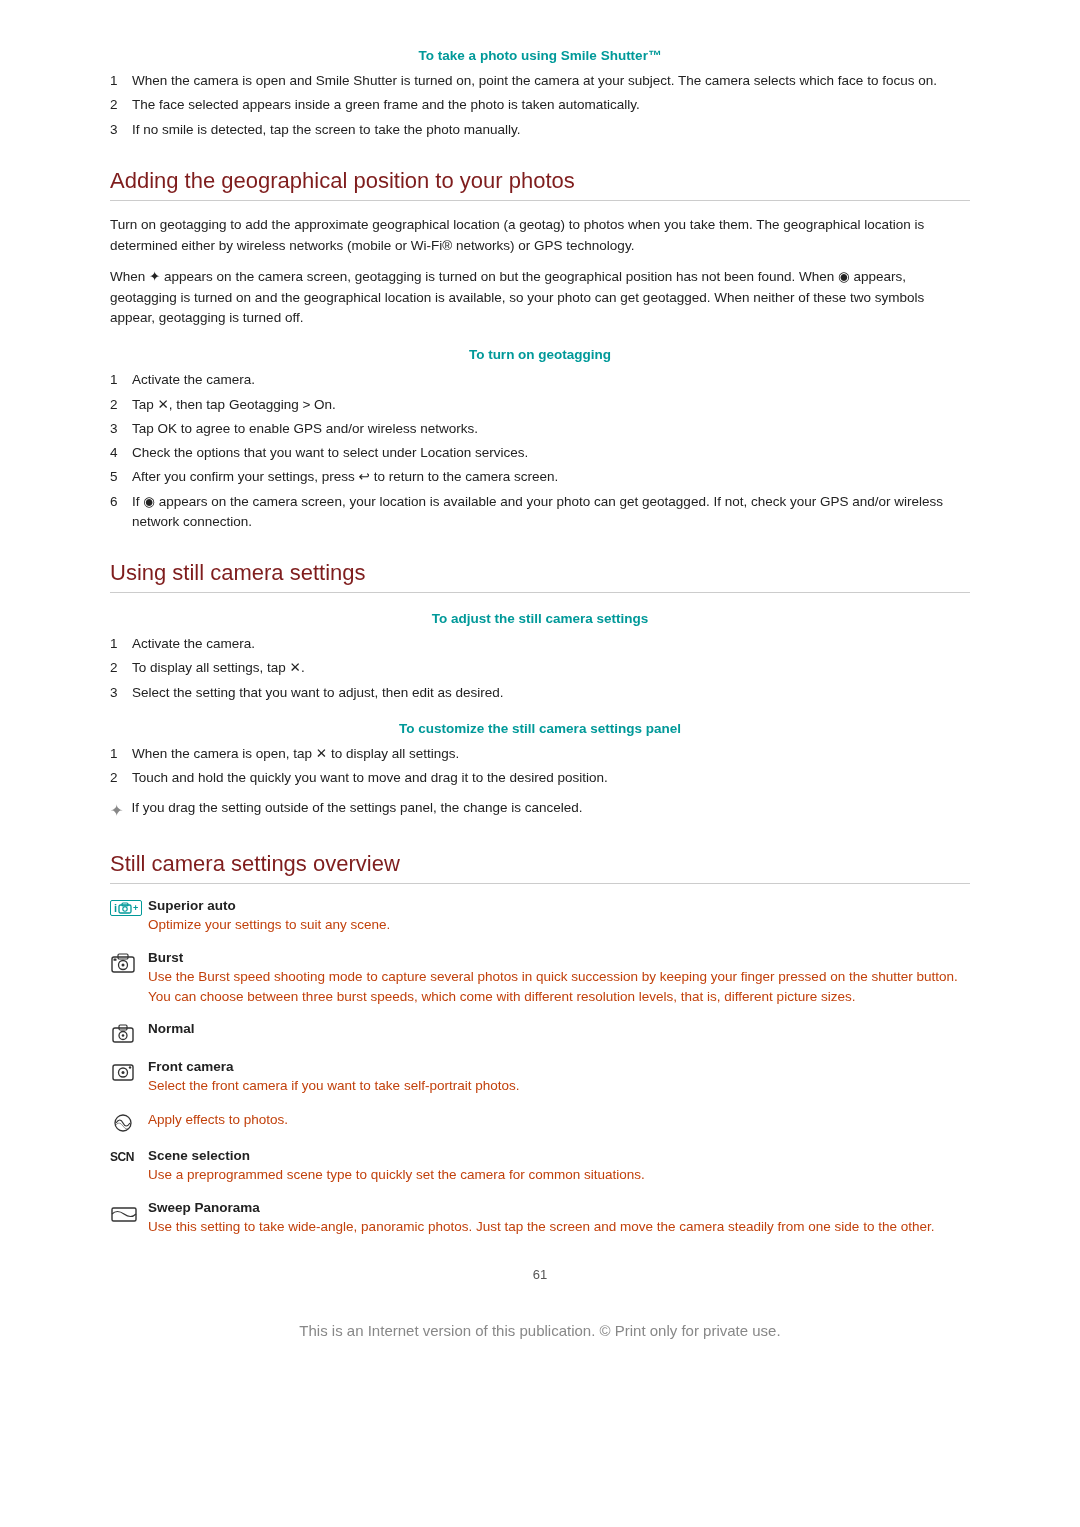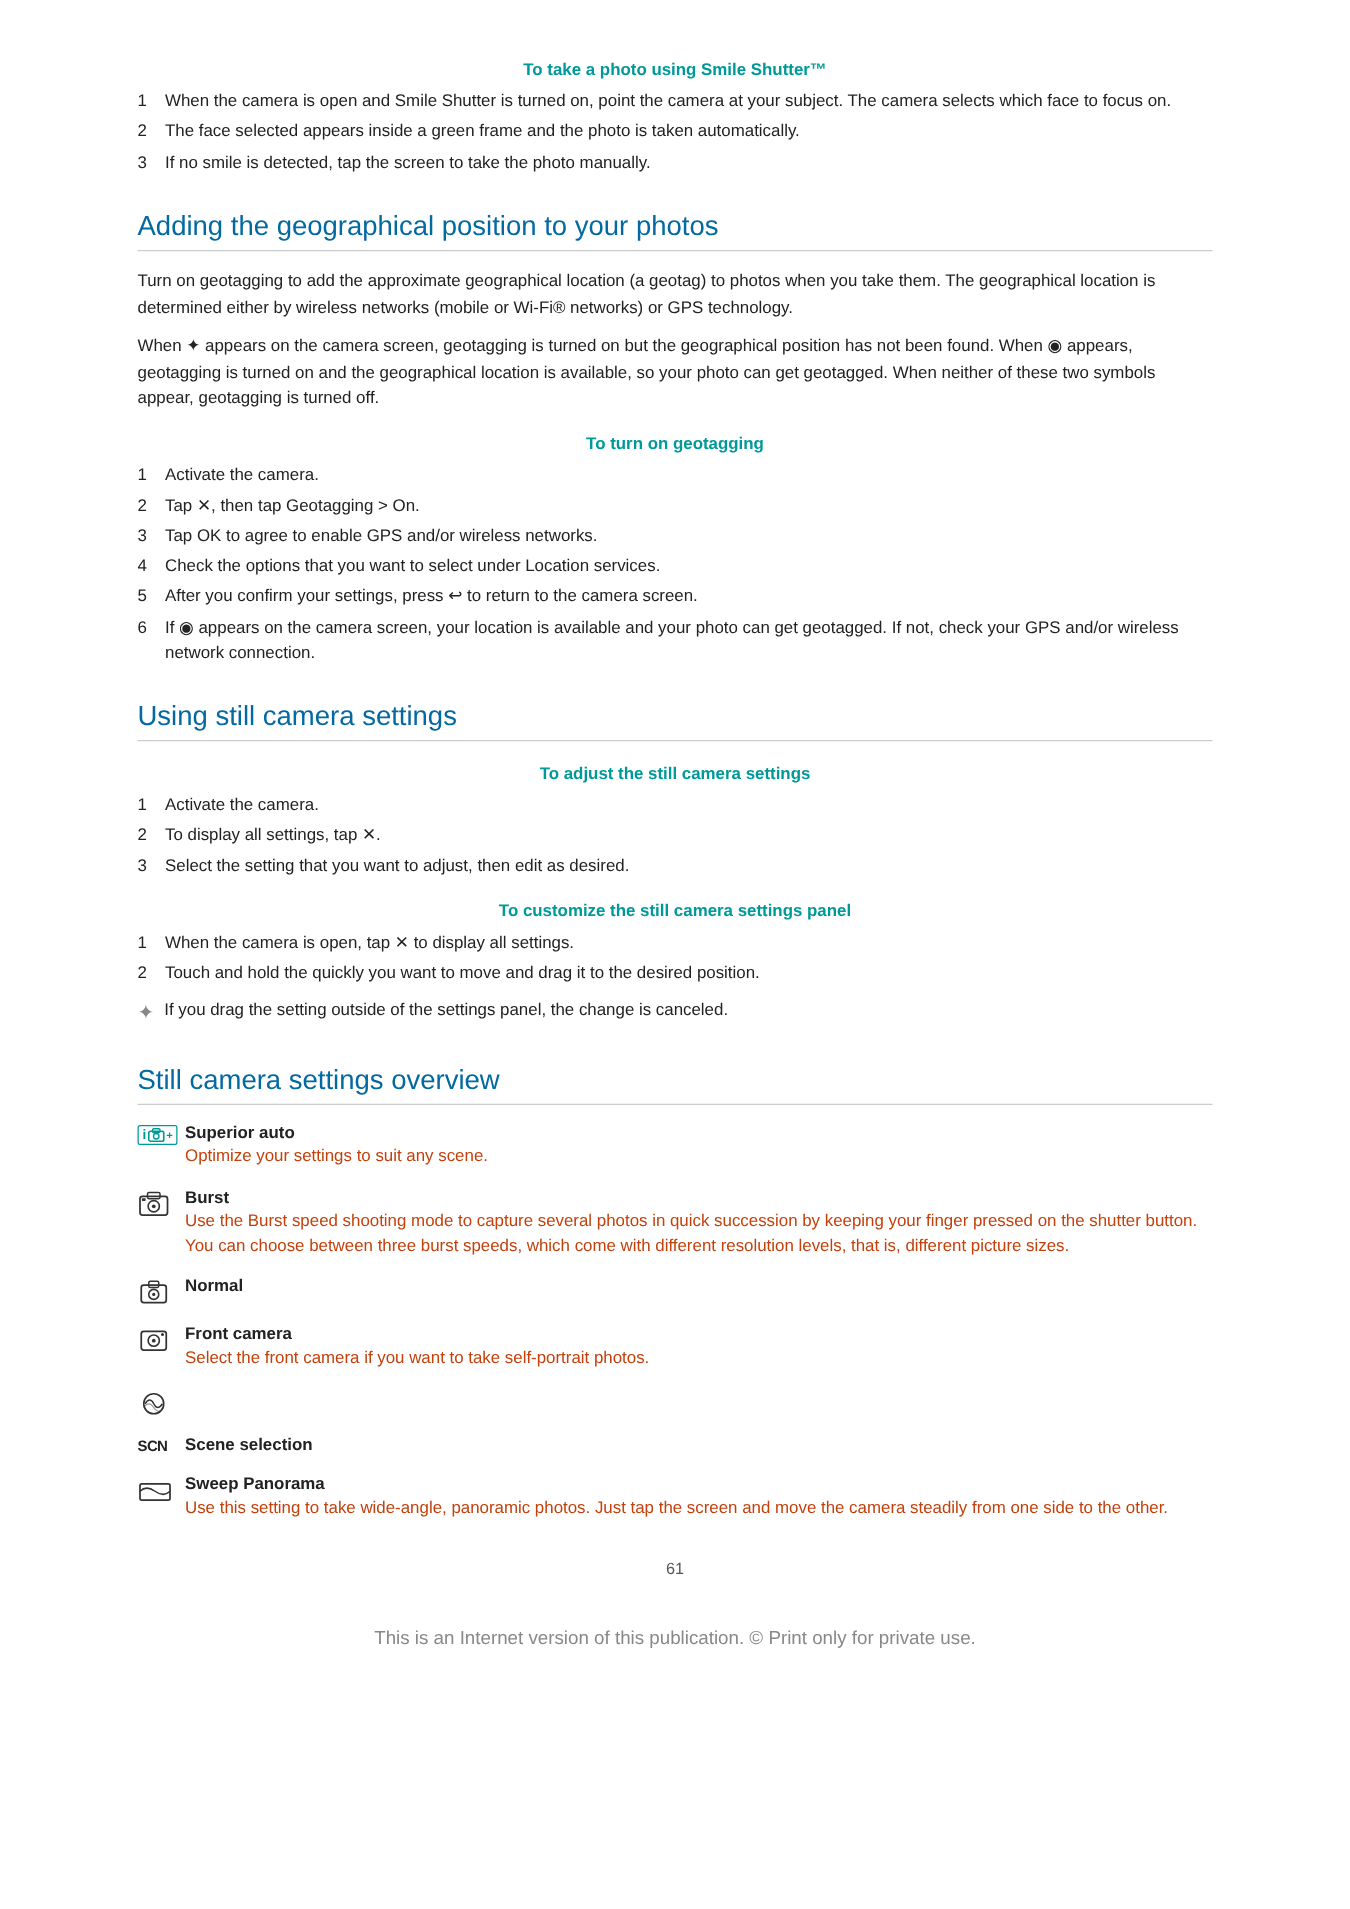--- a/index.html
+++ b/index.html
@@ -12,21 +12,21 @@
       min-height: 1527px;
     }
     .page {
       width: 860px;
       margin: 0 auto;
       padding: 30px 0 40px 0;
     }
     .section-heading {
       font-size: 22px;
       font-weight: normal;
-      color: #0369a1;
+      color: #7f1d1d;
       border-bottom: 1px solid #ccc;
       padding-bottom: 6px;
       margin: 28px 0 14px 0;
     }
     .teal-heading {
       color: #009999;
       font-size: 13.5px;
       font-weight: bold;
       margin: 18px 0 8px 0;
       text-align: center;
@@ -283,29 +283,31 @@
 
     <div class="settings-row">
       <div class="settings-icon">
         <svg width="26" height="22" viewBox="0 0 26 22">
           <circle cx="13" cy="11" r="8" fill="none" stroke="#333" stroke-width="1.3"></circle>
           <path d="M6 11 Q10 5 13 11 Q16 17 20 11" fill="none" stroke="#333" stroke-width="1.2"></path>
           <path d="M5 14 Q9 8 13 14 Q17 20 21 14" fill="none" stroke="#333" stroke-width="1.0" opacity="0.5"></path>
         </svg>
       </div>
       <div class="settings-content">
+        <div class="settings-desc">Apply effects to photos.</div>
       </div>
     </div>
 
     <div class="settings-row">
       <div class="settings-icon">
         <span class="icon-scn" style="font-size:12px;font-weight:bold;color:#222;letter-spacing:-0.5px;">SCN</span>
       </div>
       <div class="settings-content">
         <div class="settings-name">Scene selection</div>
+        <div class="settings-desc">Use a preprogrammed scene type to quickly set the camera for common situations.</div>
       </div>
     </div>
 
     <div class="settings-row">
       <div class="settings-icon">
         <svg width="28" height="22" viewBox="0 0 28 22">
           <rect x="2" y="6" width="24" height="13" rx="1.5" fill="none" stroke="#333" stroke-width="1.4"></rect>
           <path d="M2 12 Q7 7 14 12 Q21 17 26 12" fill="none" stroke="#333" stroke-width="1.2"></path>
         </svg>
       </div>

